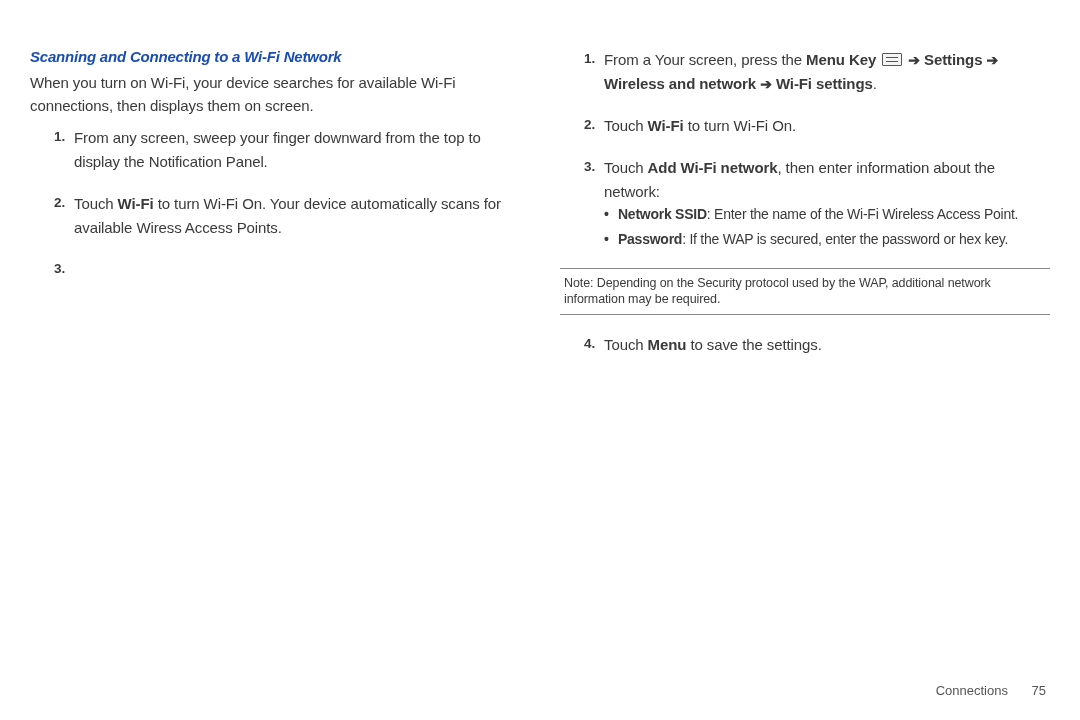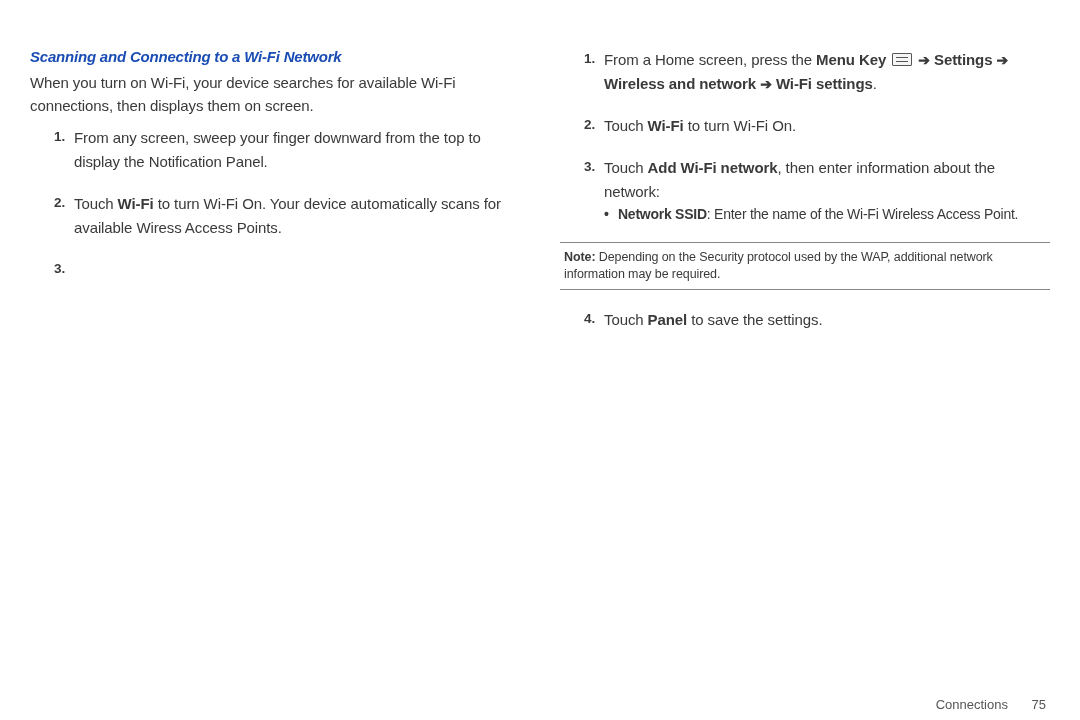--- a/index.html
+++ b/index.html
@@ -107,26 +107,26 @@
     .note-box {
       border-top: 1px solid #888;
       border-bottom: 1px solid #888;
       padding: 6px 4px;
       margin: 8px 0 18px 0;
       font-size: 12.5px;
       line-height: 1.35;
       letter-spacing: -0.1px;
     }
     .note-label {
-      font-weight: bold;
+      font-weight: normal;
       text-align: center;
     }
     .footer {
       position: absolute;
-      bottom: 8px;
+      bottom: 22px;
       right: 34px;
       font-size: 13px;
       color: #555;
     }
     .footer-page {
       margin-left: 20px;
     }
   </style>
 </head>
 <body>
@@ -148,41 +148,42 @@
       <li>
         <span class="num">3.</span>
       </li>
     </ol>
   </div>
 
   <div class="col">
     <ol class="numlist">
       <li>
         <span class="num">1.</span>
-        <span><span>From a Home screen, press the </span><span class="bold">Menu Key</span> <span class="menu-icon"></span> <span class="arrow">➔</span> <span class="bold">Settings</span> <span class="arrow">➔</span> <span class="bold">Wireless and network</span> <span class="arrow">➔</span> <span class="bold">Wi-Fi settings</span><span>.</span></span>
+        <span><span>From a Your screen, press the </span><span class="bold">Menu Key</span> <span class="menu-icon"></span> <span class="arrow">➔</span> <span class="bold">Settings</span> <span class="arrow">➔</span> <span class="bold">Wireless and network</span> <span class="arrow">➔</span> <span class="bold">Wi-Fi settings</span><span>.</span></span>
       </li>
       <li>
         <span class="num">2.</span>
         <span><span>Touch </span><span class="bold">Wi-Fi</span><span> to turn Wi-Fi On.</span></span>
       </li>
       <li>
         <span class="num">3.</span>
         <span><span>Touch </span><span class="bold">Add Wi-Fi network</span><span>, then enter information about the network:</span></span>
         <ul class="sublist">
           <li><span class="bold">Network SSID</span><span>: Enter the name of the Wi-Fi Wireless Access Point.</span></li>
+          <li><span class="bold">Password</span><span>: If the WAP is secured, enter the password or hex key.</span></li>
         </ul>
       </li>
     </ol>
     <div class="note-box">
       <span class="note-label">Note:</span><span> Depending on the Security protocol used by the WAP, additional network information may be required.</span>
     </div>
     <ol class="numlist">
       <li>
         <span class="num">4.</span>
-        <span><span>Touch </span><span class="bold">Panel</span><span>  to save the settings.</span></span>
+        <span><span>Touch </span><span class="bold">Menu</span><span>  to save the settings.</span></span>
       </li>
     </ol>
   </div>
 
 </div>
 
 <div class="footer">
   <span>Connections</span>
   <span class="footer-page">75</span>
 </div>

